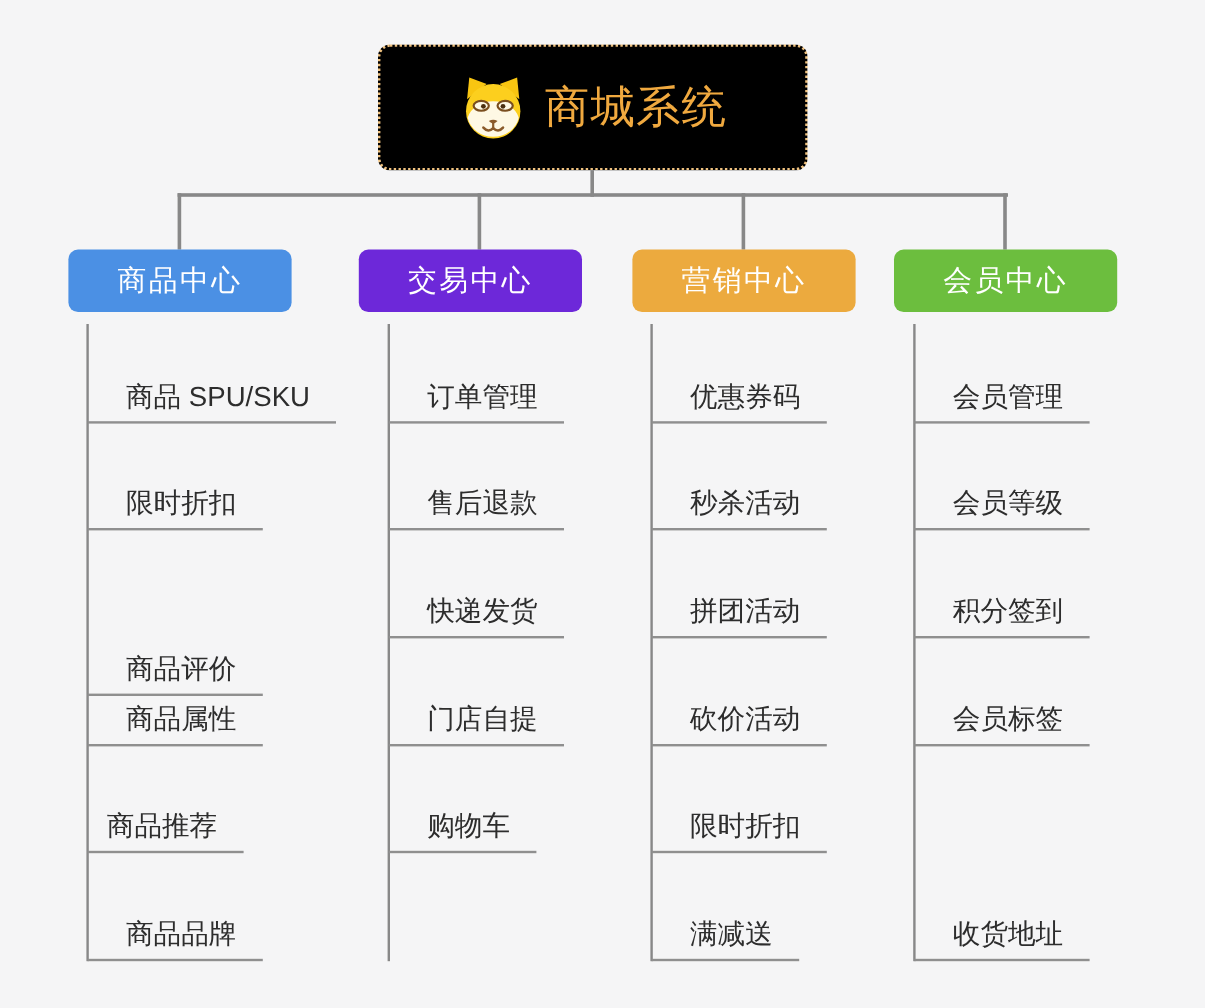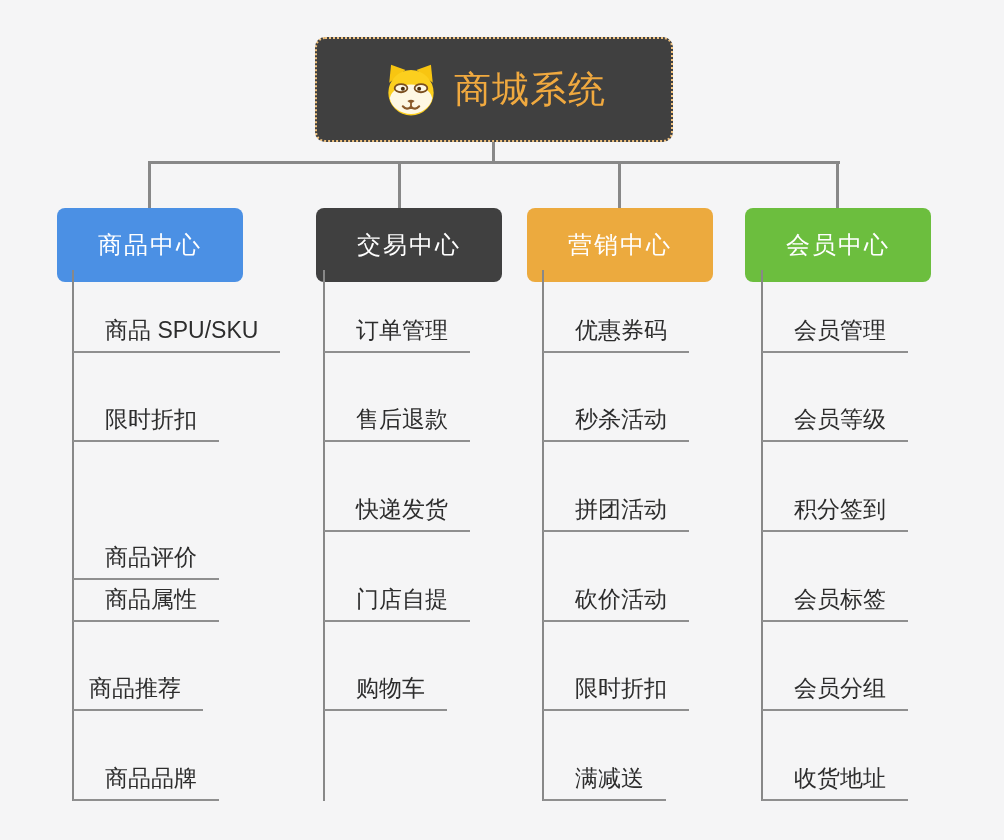--- a/index.html
+++ b/index.html
@@ -9,37 +9,37 @@
   }
   .canvas{
     position:relative;
     width:1004px;height:840px;
     background:var(--bg,#f5f5f6);
     overflow:hidden;
   }
   
   .root-node{
     position:absolute;left:315px;top:37px;width:358px;height:105px;
-    background:#404040;
+    background:#000000;
     border:2px dotted var(--root-border,#f0c27f);
     border-radius:10px;
     display:flex;align-items:center;justify-content:center;gap:14px;
     box-sizing:border-box;
   }
   .root-label{
     font-size:37px;font-weight:500;letter-spacing:1px;
     color:var(--root-text,#f0a93f);
     white-space:nowrap;
   }
   .root-icon{width:58px;height:58px;flex:0 0 auto;}
   
   .cline{position:absolute;background:var(--line,#888888);}
   
   .branch-box{
-    position:absolute;top:208px;width:186px;height:74px;
+    position:absolute;top:208px;width:186px;height:52px;
     border-radius:8px;
     display:flex;align-items:center;justify-content:center;
     color:#ffffff;font-size:24px;font-weight:500;letter-spacing:2px;
     box-sizing:border-box;
     cursor:default;
   }
   
   .trunk{position:absolute;top:270px;width:2px;height:531px;background:var(--line,#888888);}
   
   .leaf{
@@ -73,21 +73,21 @@
       <circle cx="23" cy="30.5" r="2.2" fill="#4A2E10"></circle>
       <circle cx="41" cy="30.5" r="2.2" fill="#4A2E10"></circle>
       <path d="M28 44 Q32 41.5 36 44 Q32 48.5 28 44 Z" fill="#8A5A2A"></path>
       <path d="M32 46 L32 50" stroke="#8A5A2A" stroke-width="2" fill="none" stroke-linecap="round"></path>
       <path d="M23 50 Q27.5 55 32 50.5 Q36.5 55 41 50" stroke="#8A5A2A" stroke-width="2.4" fill="none" stroke-linecap="round"></path>
     </svg>
     <span class="root-label">商城系统</span>
   </div>
 
   <div class="branch-box" style="left: 57px; background: rgb(75, 144, 228);">商品中心</div>
-  <div class="branch-box" style="left: 316px; background: #404040;">交易中心</div>
+  <div class="branch-box" style="left: 299px; background: #6d28d9;">交易中心</div>
   <div class="branch-box" style="left: 527px; background: rgb(236, 170, 62);">营销中心</div>
   <div class="branch-box" style="left: 745px; background: rgb(108, 190, 62);">会员中心</div>
 
   <div class="trunk" style="left:72px;"></div>
   <div class="trunk" style="left:323px;"></div>
   <div class="trunk" style="left:542px;"></div>
   <div class="trunk" style="left:761px;"></div>
 
   <div class="leaf" style="left:73px;top:316px;">商品 SPU/SKU</div>
   <div class="leaf" style="left:73px;top:405px;">限时折扣</div>
@@ -106,16 +106,15 @@
   <div class="leaf" style="left:543px;top:405px;">秒杀活动</div>
   <div class="leaf" style="left:543px;top:495px;">拼团活动</div>
   <div class="leaf" style="left:543px;top:585px;">砍价活动</div>
   <div class="leaf" style="left:543px;top:674px;">限时折扣</div>
   <div class="leaf" style="left:543px;top:764px;">满减送</div>
 
   <div class="leaf" style="left:762px;top:316px;">会员管理</div>
   <div class="leaf" style="left:762px;top:405px;">会员等级</div>
   <div class="leaf" style="left:762px;top:495px;">积分签到</div>
   <div class="leaf" style="left:762px;top:585px;">会员标签</div>
-  <div class="leaf" style="left:762px;top:674px;">会员分组</div>
   <div class="leaf" style="left:762px;top:764px;">收货地址</div>
 
 </div>
 
 </body></html>

